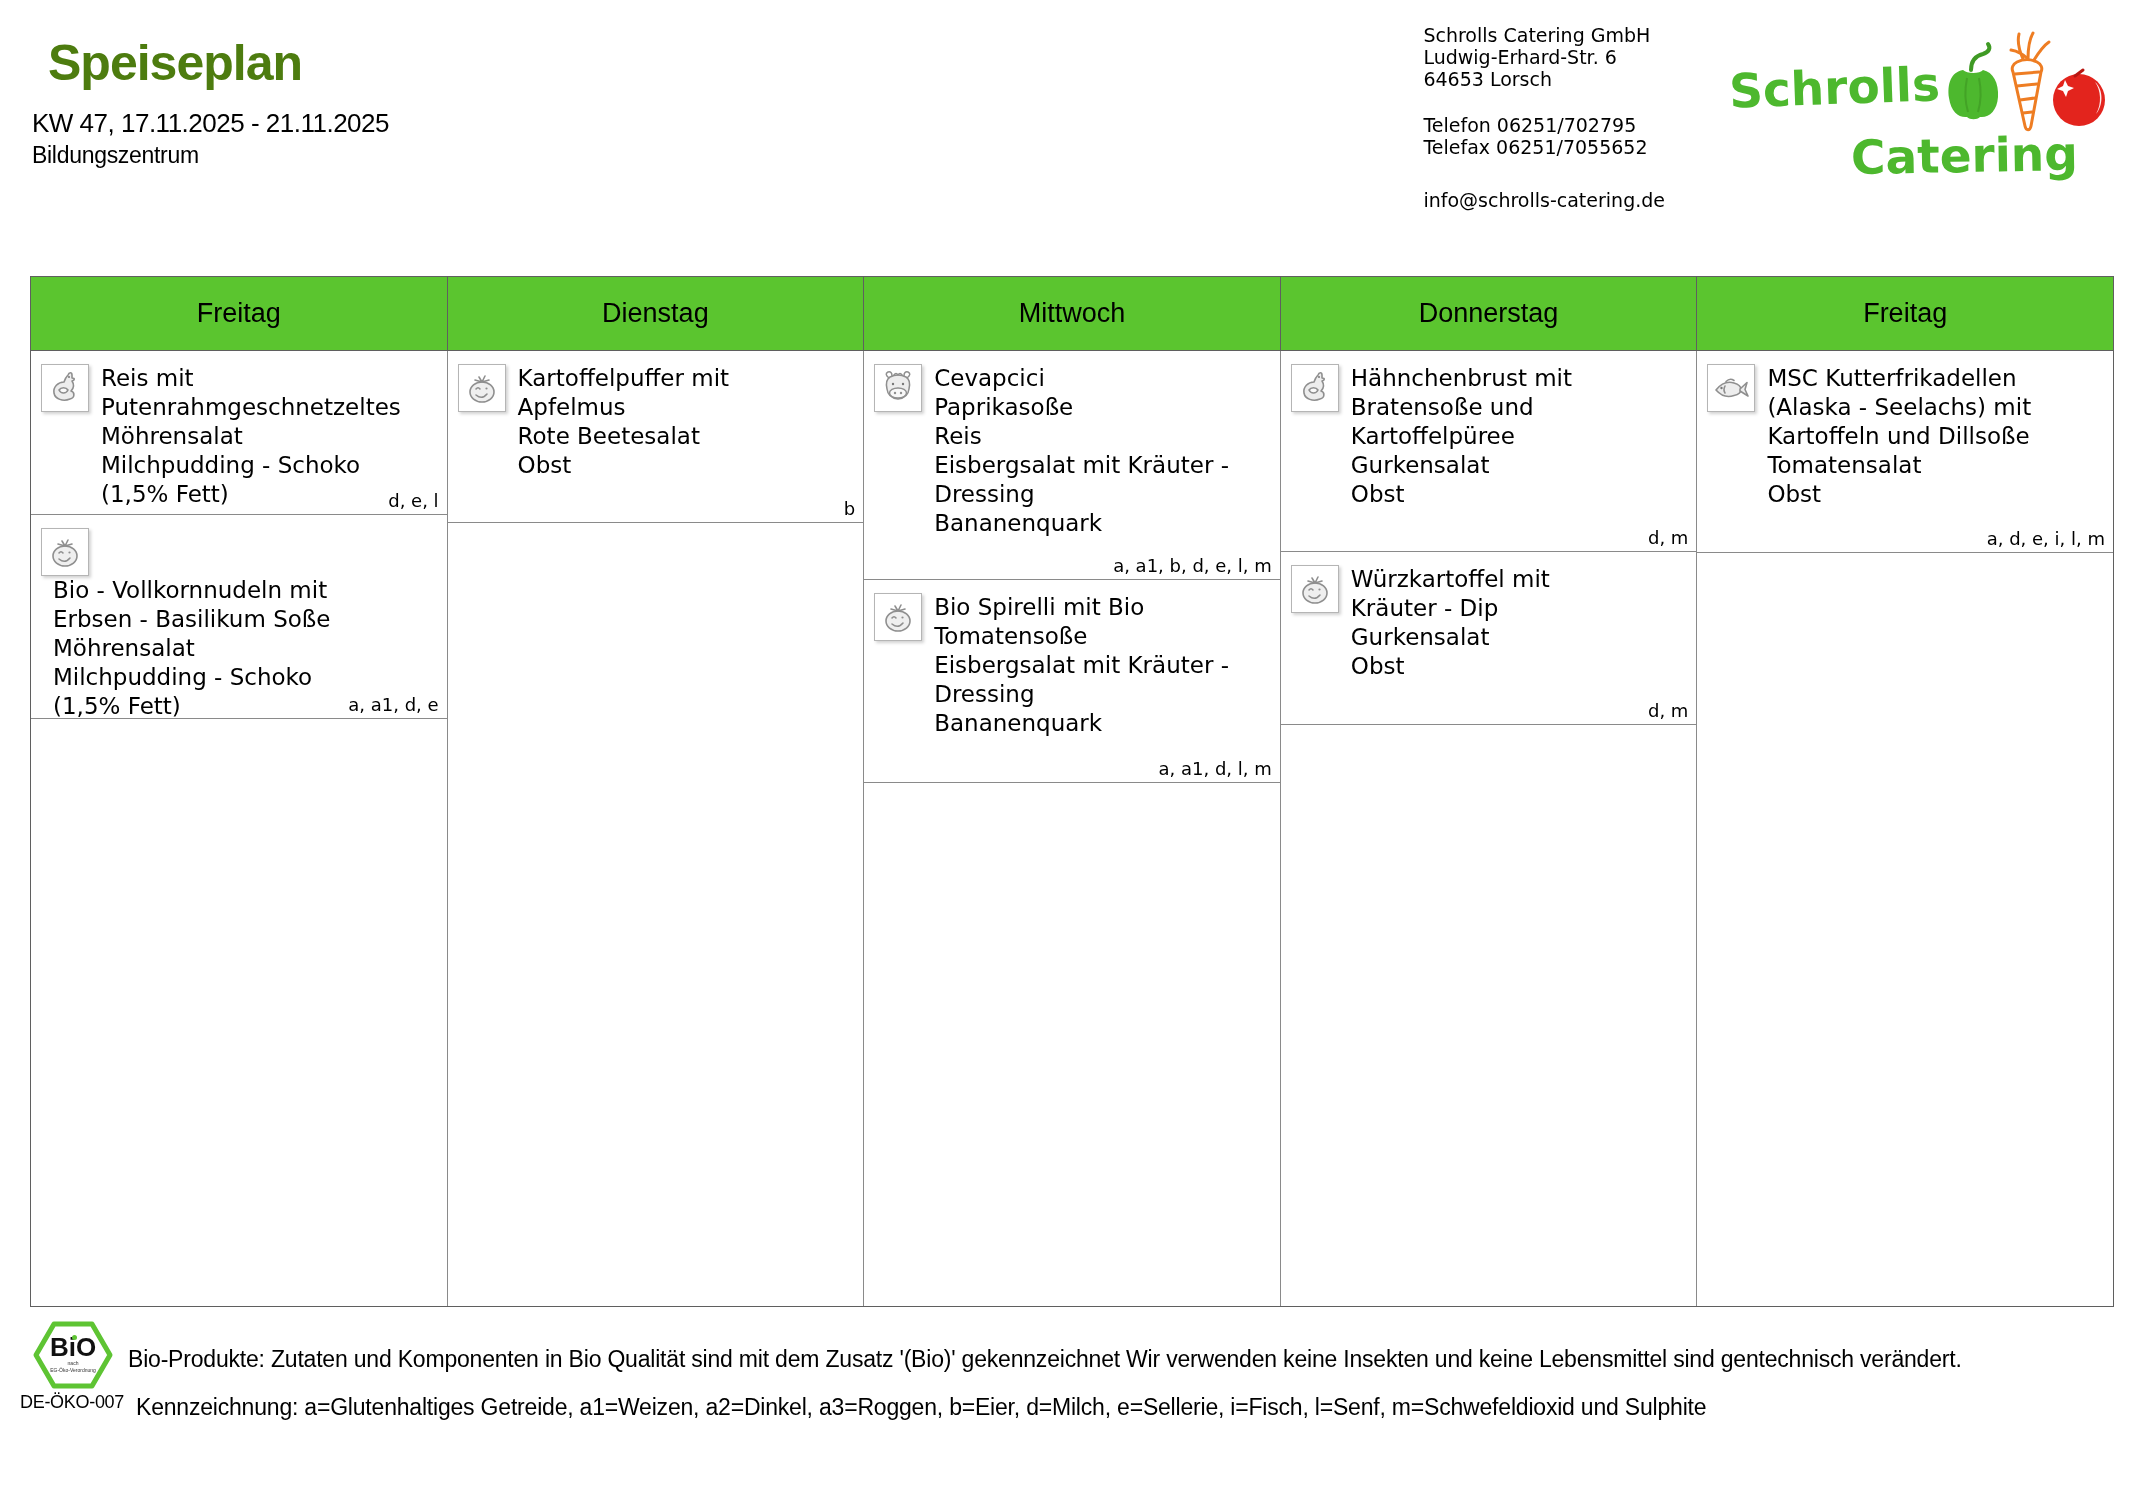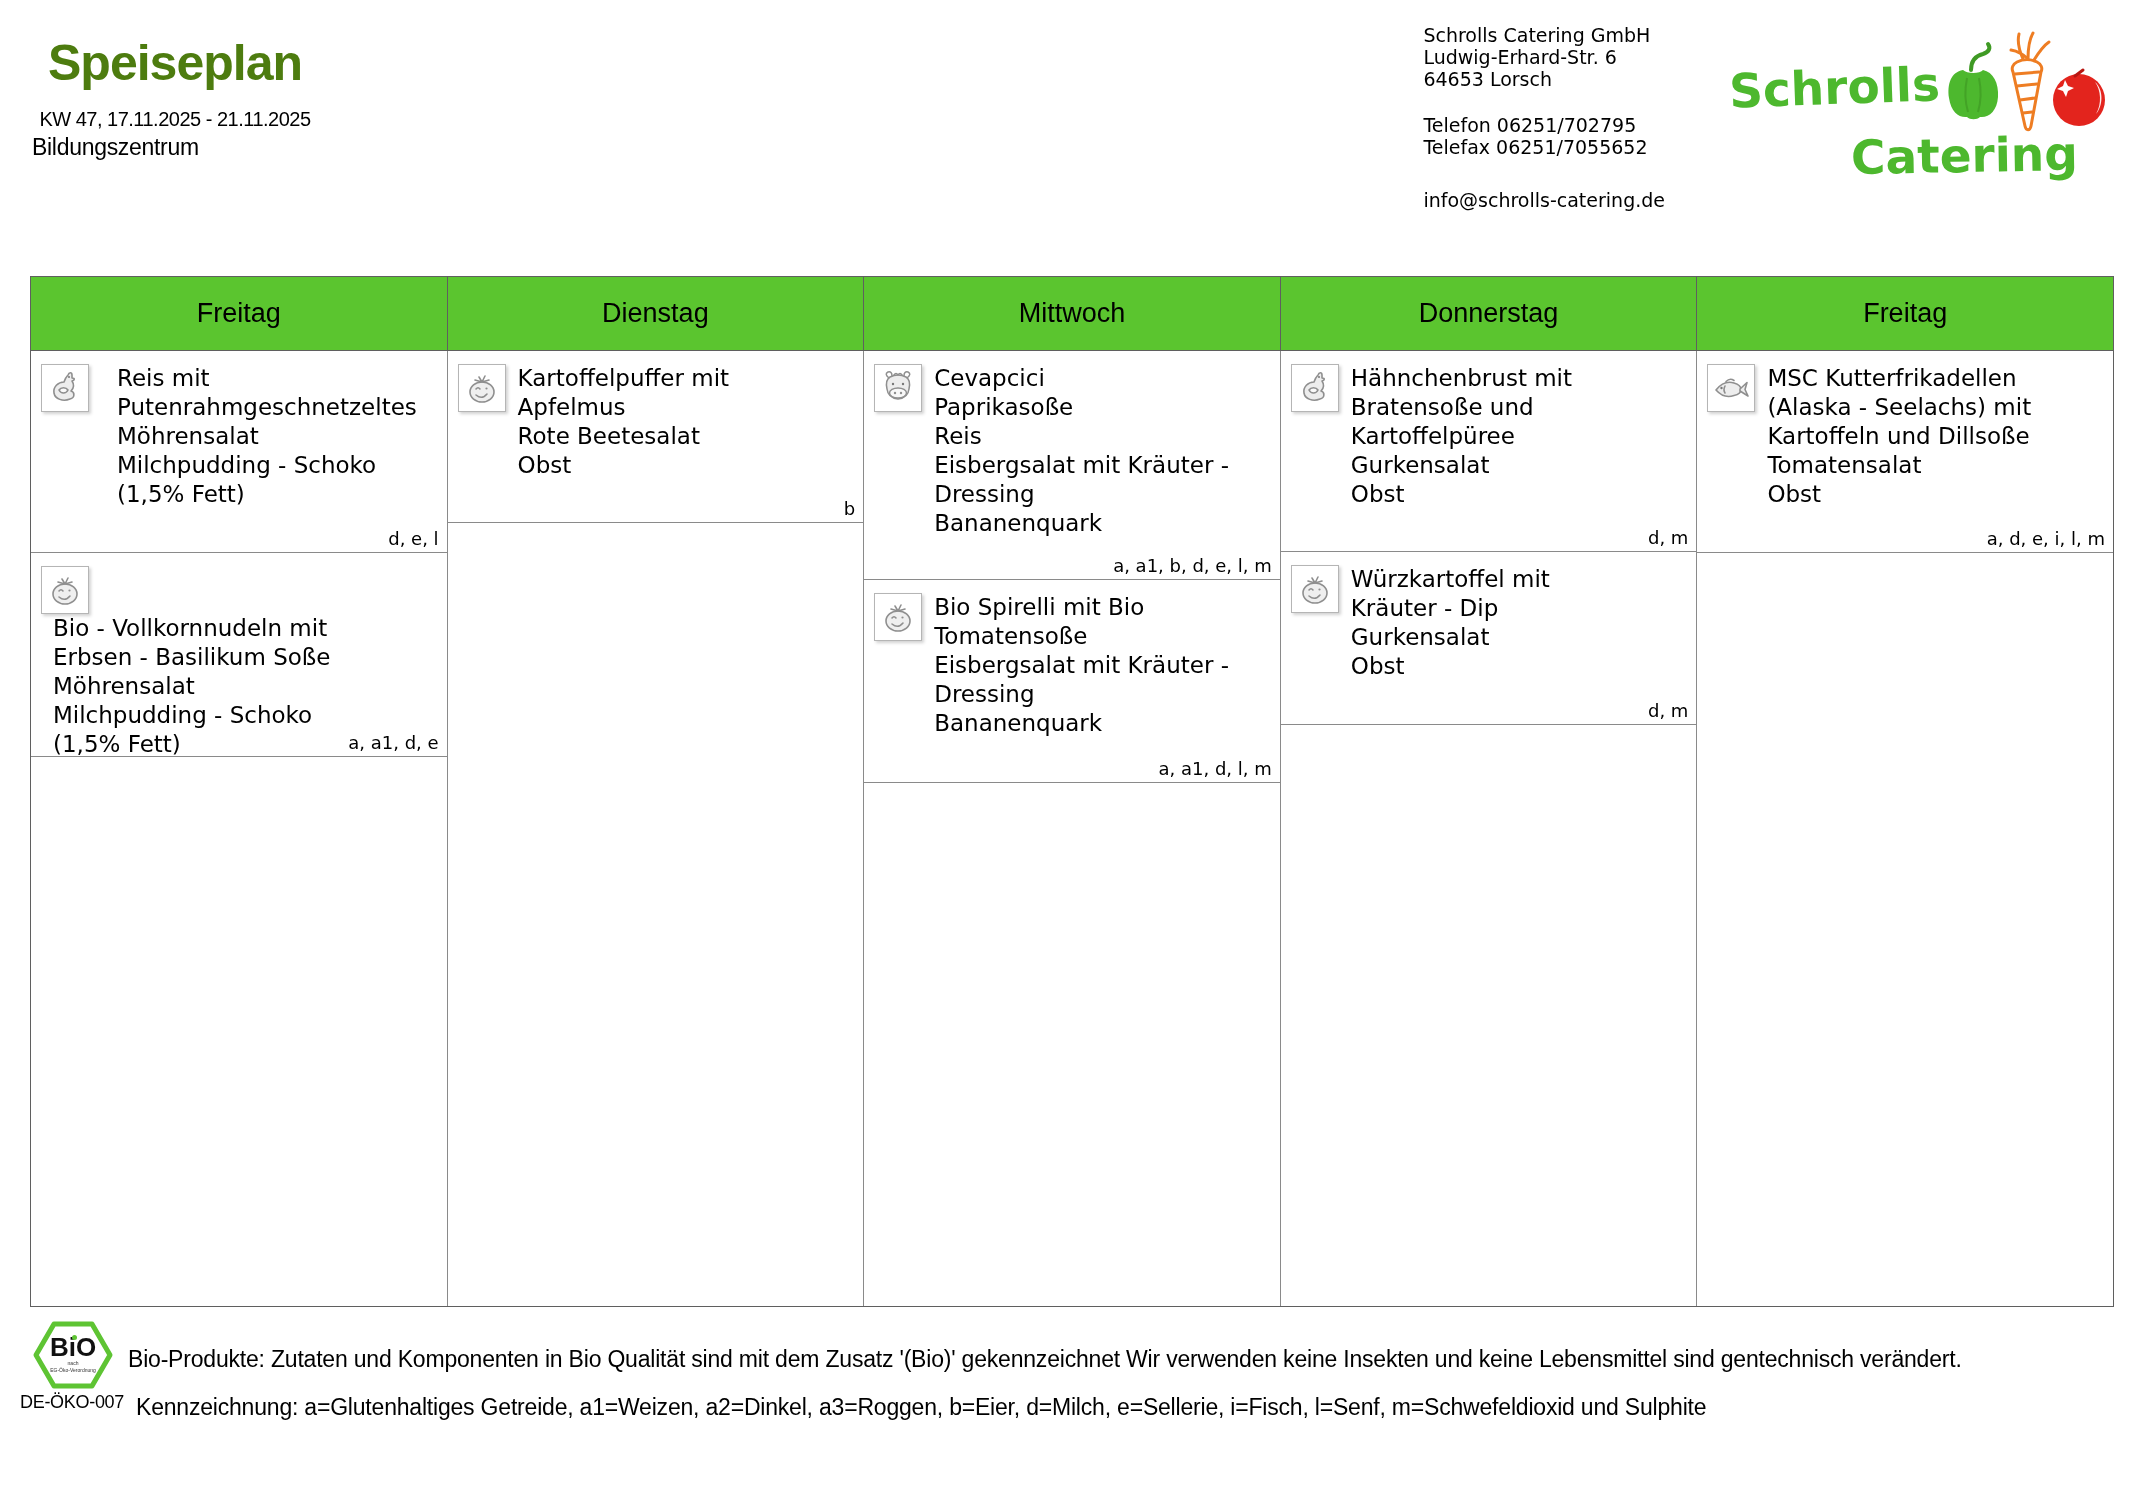--- a/index.html
+++ b/index.html
@@ -2,21 +2,21 @@
 <html><head>
 <meta charset="utf-8">
 <style>
   html,body{margin:0;padding:0;background:#ffffff;}
   .page{position:relative;width:2139px;height:1500px;background:#fff;overflow:hidden;
         font-family:"Liberation Sans",sans-serif;color:#000;}
 
   
   .title-block{position:absolute;left:32px;top:18px;}
   .page-title{margin:16px;font-size:50px;font-weight:700;color:#4d7c0f;letter-spacing:-1px;}
-  .week-line{margin-top:16px;font-size:20px;letter-spacing:-0.5px;text-align:center;}
+  .week-line{margin-top:16px;font-size:26px;letter-spacing:-0.5px;}
   .location-line{margin-top:3px;font-size:23px;letter-spacing:-0.3px;}
 
   .address-block{position:absolute;right:474px;top:24px;text-align:left;
                  font-family:"DejaVu Sans",sans-serif;font-size:19px;line-height:22px;}
   .addr-gap1{margin-top:24px;}
   .addr-gap2{margin-top:31px;}
 
   .logo{position:absolute;right:30px;top:28px;width:380px;height:175px;}
   .logo-word1{position:absolute;left:0;top:32px;font-family:"DejaVu Sans",sans-serif;
               font-size:47px;font-weight:700;color:#4db82e;transform:rotate(-2deg);letter-spacing:0px;}
@@ -100,21 +100,21 @@
       <div class="day-header">Freitag</div>
       <div class="day-header">Dienstag</div>
       <div class="day-header">Mittwoch</div>
       <div class="day-header">Donnerstag</div>
       <div class="day-header">Freitag</div>
     </div>
 
     <div class="table-body">
 
       <div class="day-col">
-        <div class="menu-item" style="height:202px;gap:16px;">
+        <div class="menu-item" style="height:164px;">
           <span class="icon-box">
             <svg class="icon-art" width="40" height="40" viewBox="0 0 40 40">
               <g fill="#ededed" stroke="#8f8f8f" stroke-width="1.6" stroke-linejoin="round" stroke-linecap="round">
                 <path d="M23,7 C24,4 27,4 27,7 L27,10 C30,10 30,12 27,13 C29,16 29,20 26,23 C30,24 30,30 25,31 C18,34 10,31 9,25 C8,19 13,14 19,14 C20,11 21,9 23,7 Z"></path>
                 <path d="M14,22 C16,19 21,19 23,22 C21,26 16,26 14,22 Z" fill="#fafafa"></path>
               </g>
               <circle cx="24" cy="9" r="1" fill="#777"></circle>
             </svg>
           </span>
           <span class="item-text">Reis mit

